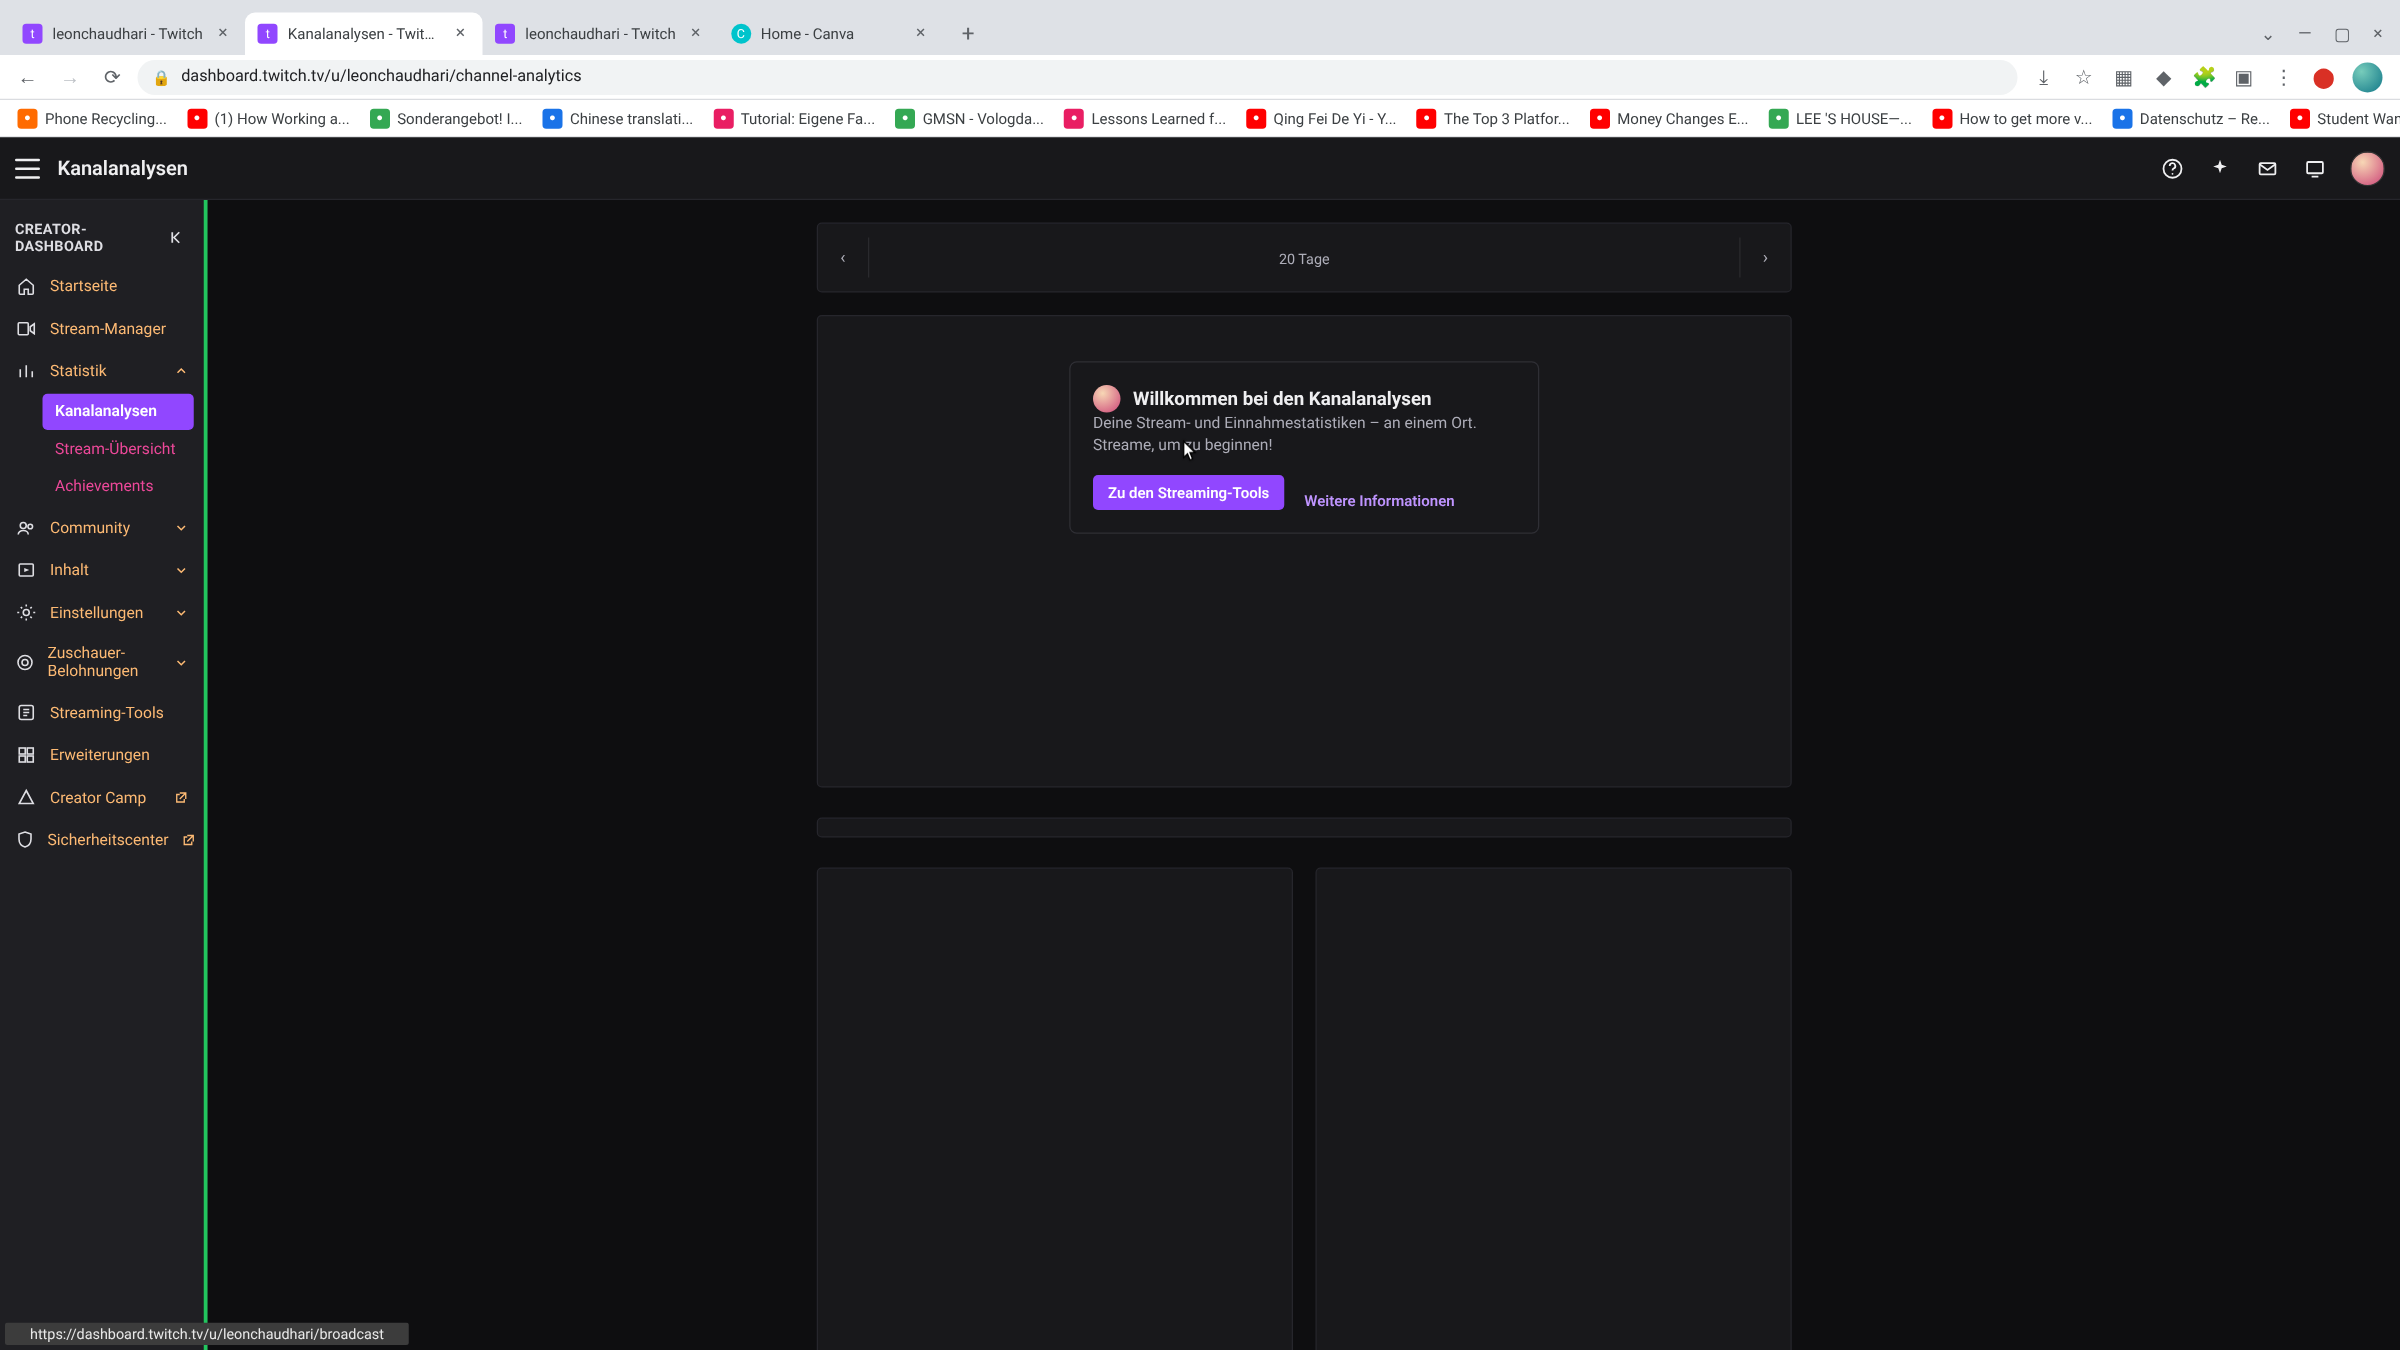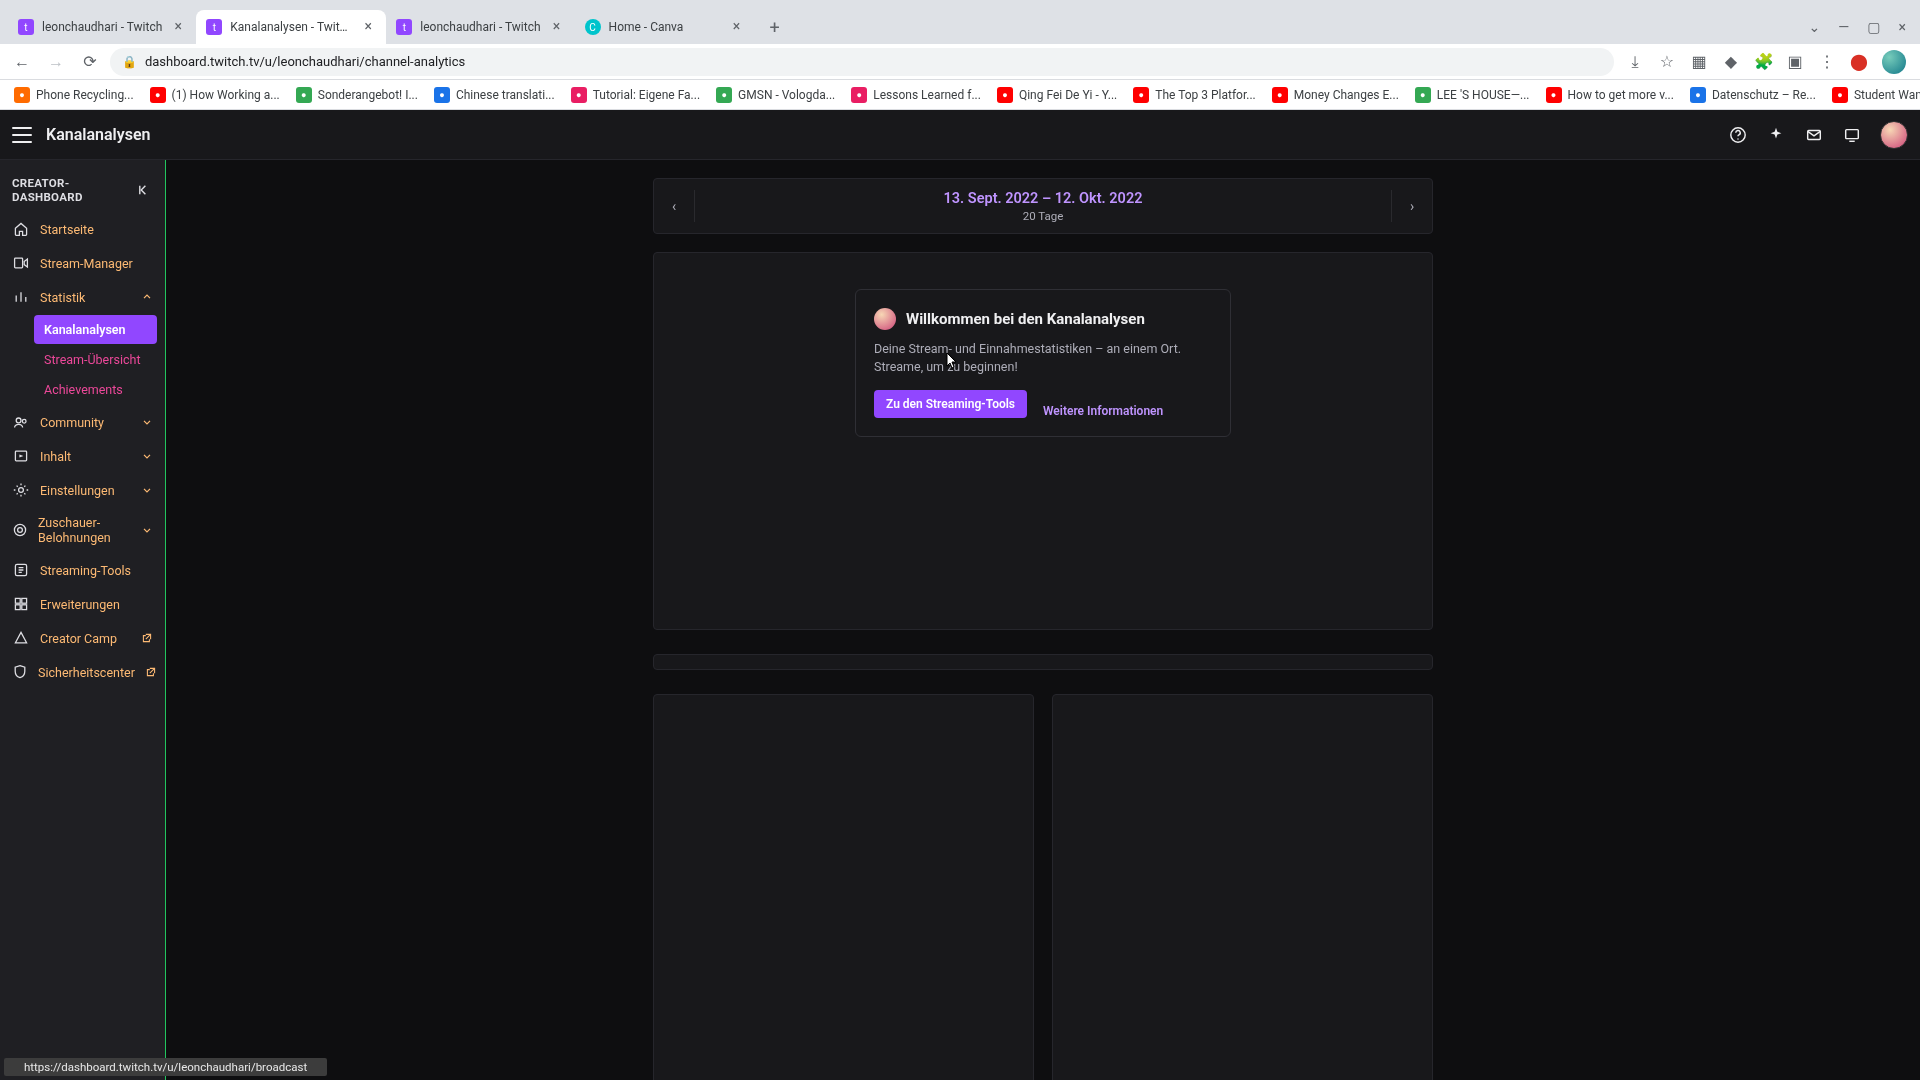--- a/index.html
+++ b/index.html
@@ -42,21 +42,21 @@
 .tw-topbar { height: 50px; background: #18181b; display: flex; align-items: center; padding: 0 12px; gap: 14px; border-bottom: 1px solid #26262c; }
 .hamburger { width: 20px; height: 20px; display: flex; flex-direction: column; justify-content: space-between; padding: 2px 0; }
 .hamburger span { display: block; height: 2px; background: #efeff1; border-radius: 1px; }
 .tw-title { font-size: 16px; font-weight: 600; }
 .tw-top-right { margin-left: auto; display: flex; align-items: center; gap: 18px; }
 .tw-top-right .ic { width: 20px; height: 20px; display: flex; align-items: center; justify-content: center; color: #efeff1; }
 .tw-avatar { width: 28px; height: 28px; border-radius: 50%; background: radial-gradient(circle at 35% 30%, #f7d7b5, #c47); border: 1px solid #333; }
 
 .app-body { flex: 1; display: flex; min-height: 0; }
 
-.sidebar { width: 166px; background: #1f1f23; border-right: 1px solid #22c55e; padding-top: 6px; overflow-y: auto; }
+.sidebar { width: 166px; background: #1f1f23; border-right: 3px solid #22c55e; padding-top: 6px; overflow-y: auto; }
 .sb-header { display: flex; align-items: center; justify-content: space-between; padding: 10px 12px 8px; font-size: 11.5px; font-weight: 700; letter-spacing: .3px; color: #dedee3; }
 .sb-collapse { width: 18px; height: 18px; display:flex; align-items:center; justify-content:center; }
 .sb-item { display: flex; align-items: center; gap: 10px; padding: 8px 12px; font-size: 12.5px; color: #fdba74; cursor: pointer; position: relative; }
 .sb-item .ic { width: 18px; height: 18px; display:flex; align-items:center; justify-content:center; color: #dedee3; }
 .sb-item .chev { margin-left: auto; }
 .sb-item .ext { margin-left: auto; }
 .sb-sub { padding-left: 34px; }
 .sb-sub .sb-subitem { display:flex; align-items:center; padding: 7px 10px; font-size: 12.5px; color: #ec4899; border-radius: 4px; margin: 1px 8px 1px 0; cursor:pointer; }
 .sb-sub .sb-subitem.active { background: #9147ff; color: #fff; font-weight: 600; }
 
@@ -67,21 +67,21 @@
 .date-arrow { width: 40px; height: 100%; display:flex; align-items:center; justify-content:center; color:#adadb8; font-size: 14px; }
 .date-bar .sep { width:1px; height: 60%; background:#2a2a2e; }
 .date-center { flex:1; text-align:center; }
 .date-range { color: #bf94ff; font-size: 14.5px; font-weight: 600; }
 .date-sub { color: #adadb8; font-size: 11.5px; margin-top: 2px; }
 
 .panel { background: #18181b; border: 1px solid #26262c; border-radius: 4px; }
 .panel.big { height: 378px; display:flex; align-items:flex-start; justify-content:center; padding-top: 36px; margin-bottom: 24px; }
 
 .welcome-card { width: 376px; border: 1px solid #2f2f35; border-radius: 6px; padding: 18px 18px 18px; }
-.welcome-head { display:flex; align-items:center; gap:10px; margin-bottom: 10px; }
+.welcome-head { display:flex; align-items:center; gap:10px; margin-bottom: 0; }
 .welcome-icon { width: 22px; height: 22px; border-radius: 50%; background: radial-gradient(circle at 35% 30%, #f7d7b5, #c47); }
 .welcome-title { font-size: 15px; font-weight: 700; color:#efeff1; }
 .welcome-body { font-size: 12.5px; color:#adadb8; line-height: 1.45; margin-bottom: 14px; }
 .welcome-actions { display:flex; align-items:flex-end; gap: 16px; }
 .btn-primary { background: #9147ff; color:#fff; font-size: 12px; font-weight:600; padding: 7px 12px; border-radius: 4px; cursor:pointer; }
 .link-secondary { color: #bf94ff; font-size: 12px; font-weight:600; cursor:pointer; }
 
 .strip { height: 16px; margin-bottom: 24px; }
 .grid-two { display:flex; gap: 18px; }
 .grid-two .panel { flex:1; height: 400px; }
@@ -417,21 +417,20 @@
           </span>
       </div>
     </nav>
 
     <main class="main">
       <div class="main-inner">
         <div class="date-bar">
           <div class="date-arrow">‹</div>
           <div class="sep"></div>
           <div class="date-center">
-            <div class="date-range">13. Sept. 2022 – 12. Okt. 2022</div>
             <div class="date-sub">20 Tage</div>
           </div>
           <div class="sep"></div>
           <div class="date-arrow">›</div>
         </div>
 
         <div class="panel big">
           <div class="welcome-card">
             <div class="welcome-head">
               <span class="welcome-icon"></span>

